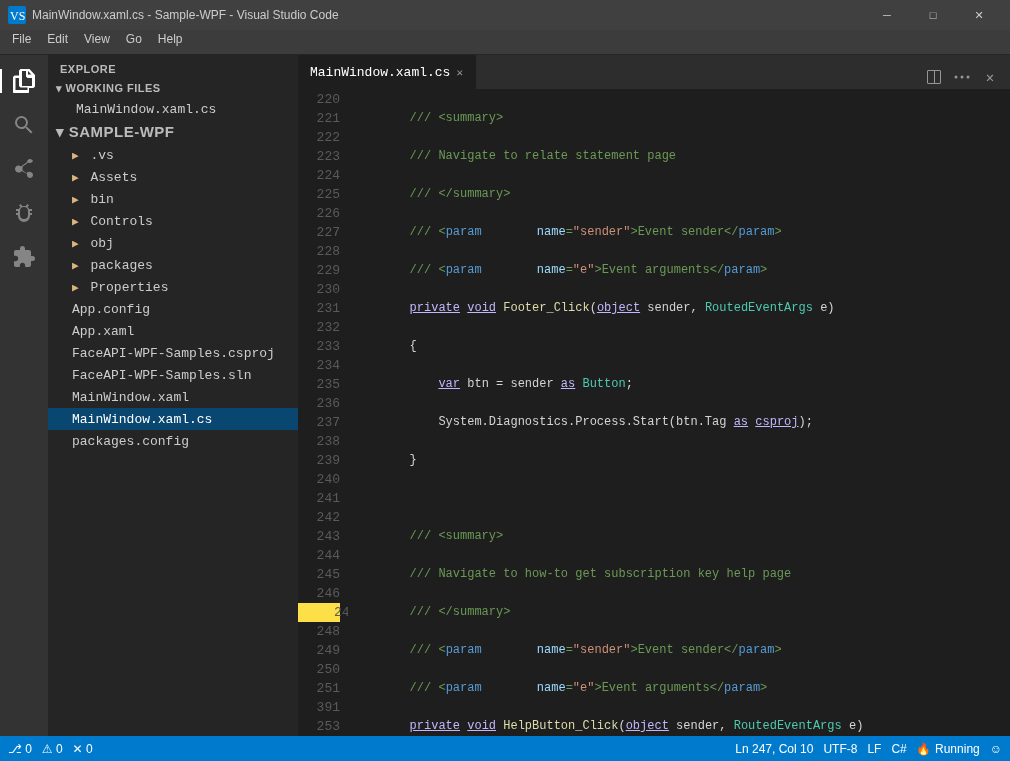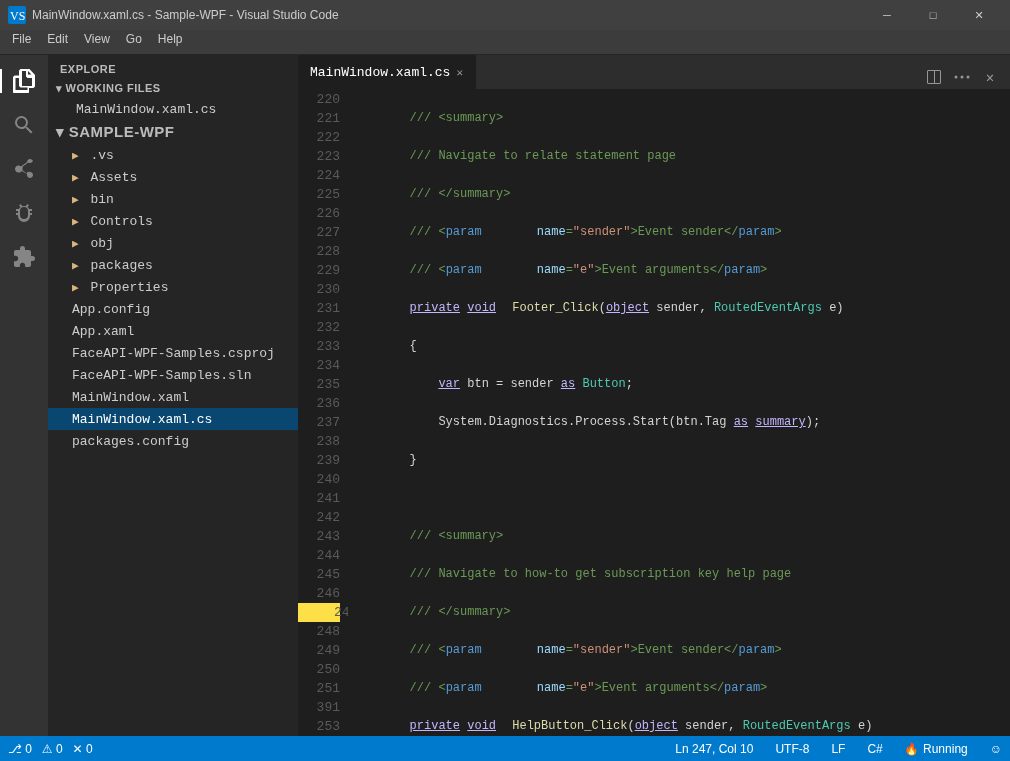--- a/index.html
+++ b/index.html
@@ -201,21 +201,21 @@
       font-size: 12px;
       padding: 0;
       white-space: pre;
     }
 
     
     .c-comment { color: #6a9955; }
     .c-keyword { color: #c4b5fd; text-decoration: underline; }
     .c-type { color: #4ec9b0; }
     .c-string { color: #ce9178; }
-    .c-function { color: #dcdcaa; margin-left: 9px; }
+    .c-function { color: #dcdcaa; }
     .c-param-tag { color: #569cd6; }
     .c-attr { color: #9cdcfe; margin-left: 48px; }
     .line-highlight { background: #264f78; }
 
     
     #code-content::-webkit-scrollbar { width: 10px; height: 10px; }
     #code-content::-webkit-scrollbar-track { background: #1e1e1e; }
     #code-content::-webkit-scrollbar-thumb { background: #424242; border-radius: 0; }
 
     
@@ -224,21 +224,21 @@
       background: #007acc;
       display: flex;
       align-items: center;
       padding: 0 8px;
       font-size: 12px;
       font-family: 'Segoe UI', sans-serif;
       color: #ffffff;
       gap: 12px;
     }
     .status-left { display: flex; align-items: center; gap: 10px; }
-    .status-right { margin-left: auto; display: flex; align-items: center; gap: 22px; }
+    .status-right { margin-left: auto; display: flex; align-items: center; gap: 10px; }
     .status-item { cursor: pointer; white-space: nowrap; }
 
     .code-line {
       display: block;
       min-height: 19px;
       padding: 0 4px;
     }
   </style>
 </head>
 <body>
@@ -397,21 +397,21 @@
       </div>
       <div id="code-content">
 <span class="code-line"><span class="c-comment">        /// &lt;summary&gt;</span></span>
 <span class="code-line"><span class="c-comment">        /// Navigate to relate statement page</span></span>
 <span class="code-line"><span class="c-comment">        /// &lt;/summary&gt;</span></span>
 <span class="code-line"><span class="c-comment">        /// &lt;<span class="c-param-tag">param</span> <span class="c-attr">name</span>=<span class="c-string">"sender"</span>&gt;Event sender&lt;/<span class="c-param-tag">param</span>&gt;</span></span>
 <span class="code-line"><span class="c-comment">        /// &lt;<span class="c-param-tag">param</span> <span class="c-attr">name</span>=<span class="c-string">"e"</span>&gt;Event arguments&lt;/<span class="c-param-tag">param</span>&gt;</span></span>
 <span class="code-line">        <span class="c-keyword">private</span> <span class="c-keyword">void</span> <span class="c-function">Footer_Click</span>(<span class="c-keyword">object</span> sender, <span class="c-type">RoutedEventArgs</span> e)</span>
 <span class="code-line">        {</span>
 <span class="code-line">            <span class="c-keyword">var</span> btn = sender <span class="c-keyword">as</span> <span class="c-type">Button</span>;</span>
-<span class="code-line">            System.Diagnostics.Process.Start(btn.Tag <span class="c-keyword">as</span> <span class="c-keyword">summary</span>);</span>
+<span class="code-line">            System.Diagnostics.Process.Start(btn.Tag <span class="c-keyword">as</span> <span class="c-keyword">csproj</span>);</span>
 <span class="code-line">        }</span>
 <span class="code-line"></span>
 <span class="code-line"><span class="c-comment">        /// &lt;summary&gt;</span></span>
 <span class="code-line"><span class="c-comment">        /// Navigate to how-to get subscription key help page</span></span>
 <span class="code-line"><span class="c-comment">        /// &lt;/summary&gt;</span></span>
 <span class="code-line"><span class="c-comment">        /// &lt;<span class="c-param-tag">param</span> <span class="c-attr">name</span>=<span class="c-string">"sender"</span>&gt;Event sender&lt;/<span class="c-param-tag">param</span>&gt;</span></span>
 <span class="code-line"><span class="c-comment">        /// &lt;<span class="c-param-tag">param</span> <span class="c-attr">name</span>=<span class="c-string">"e"</span>&gt;Event arguments&lt;/<span class="c-param-tag">param</span>&gt;</span></span>
 <span class="code-line">        <span class="c-keyword">private</span> <span class="c-keyword">void</span> <span class="c-function">HelpButton_Click</span>(<span class="c-keyword">object</span> sender, <span class="c-type">RoutedEventArgs</span> e)</span>
 
 

